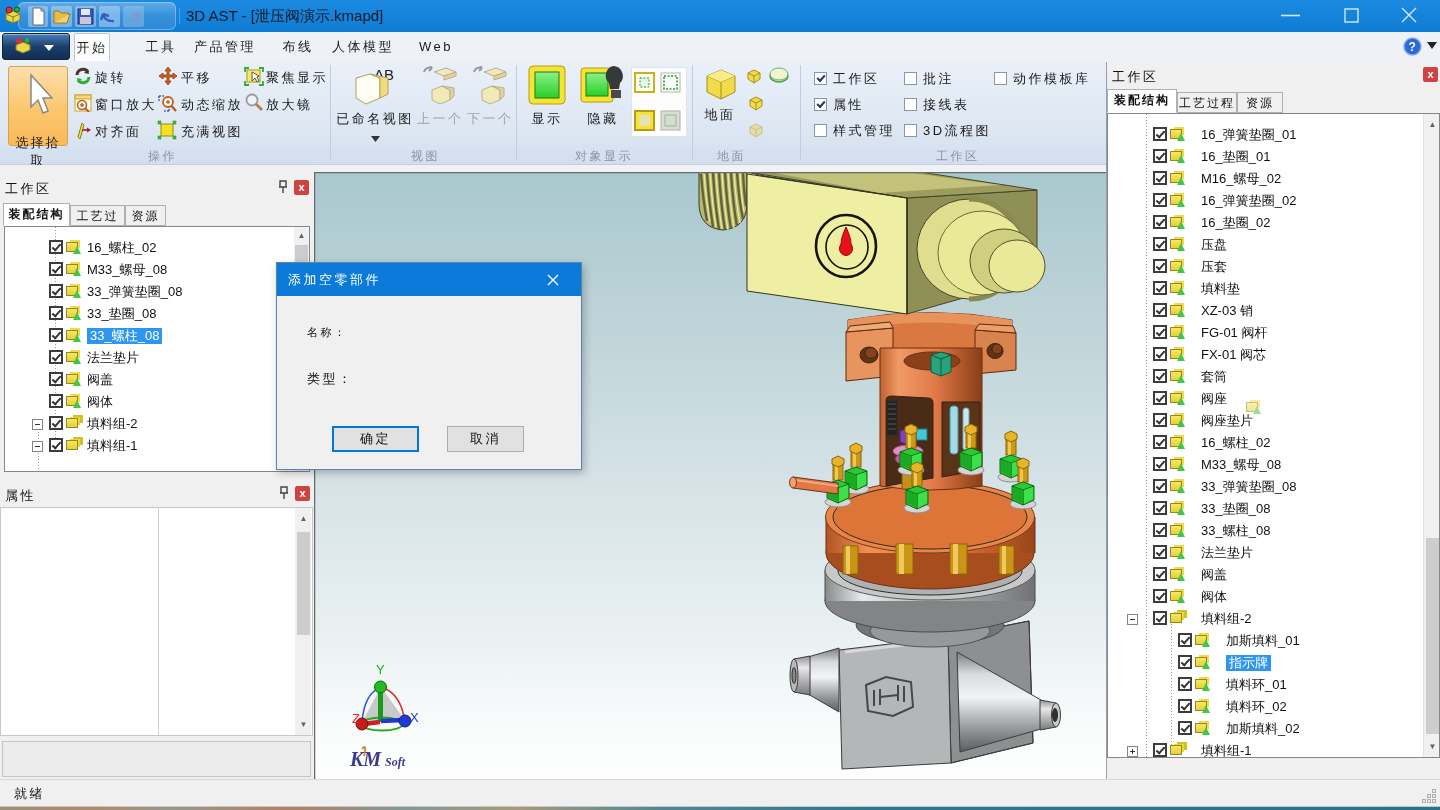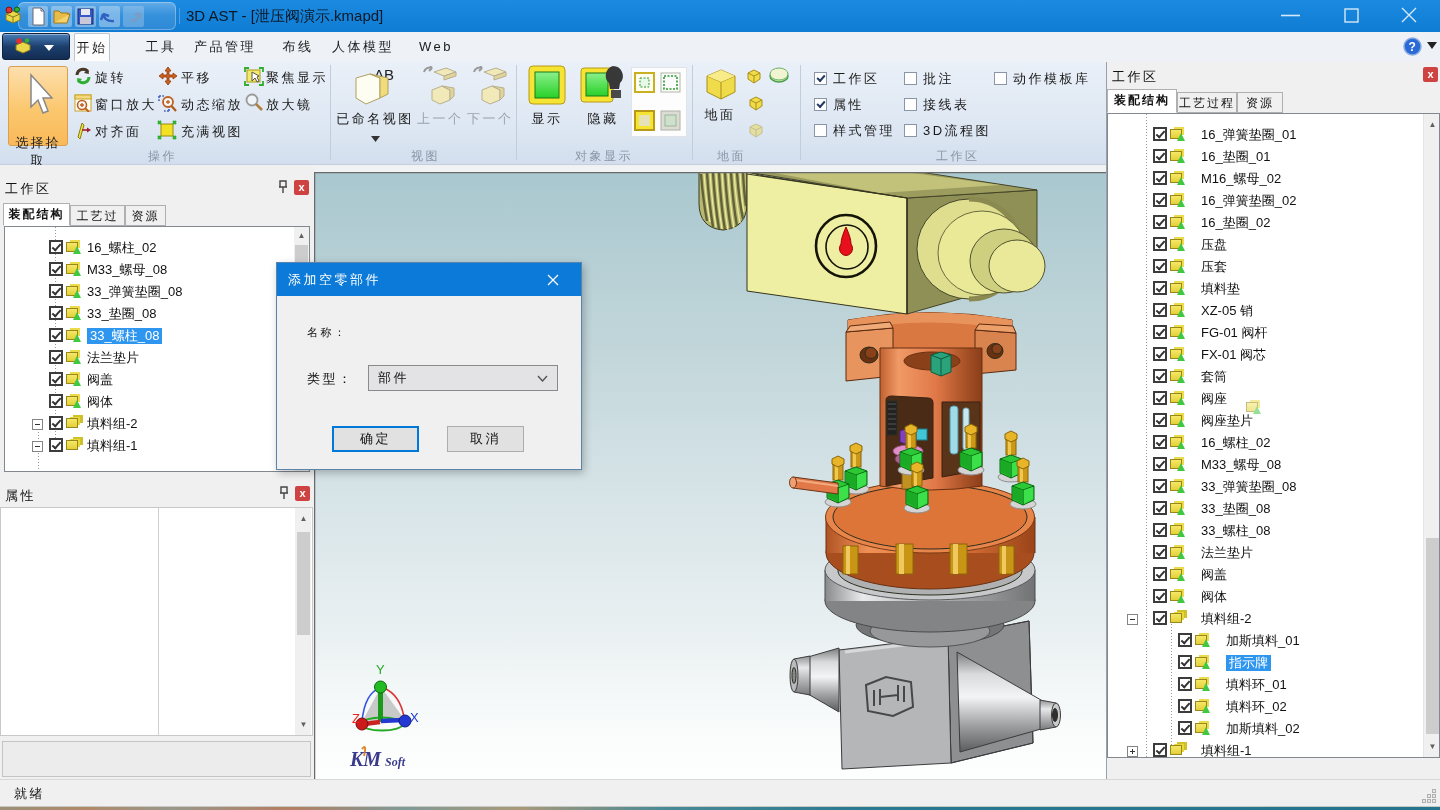--- a/index.html
+++ b/index.html
@@ -644,21 +644,21 @@
         <span class="lbl" style="left:48px">压套</span>
       </div>
 <div class="trow" style="left:45px;top:164px">
         <span class="cb" style="left:0"></span>
         <span class="icn"></span>
         <span class="lbl" style="left:48px">填料垫</span>
       </div>
 <div class="trow" style="left:45px;top:186px">
         <span class="cb" style="left:0"></span>
         <span class="icn"></span>
-        <span class="lbl" style="left:48px">XZ-05 销</span>
+        <span class="lbl" style="left:48px">XZ-03 销</span>
       </div>
 <div class="trow" style="left:45px;top:208px">
         <span class="cb" style="left:0"></span>
         <span class="icn"></span>
         <span class="lbl" style="left:48px">FG-01 阀杆</span>
       </div>
 <div class="trow" style="left:45px;top:230px">
         <span class="cb" style="left:0"></span>
         <span class="icn"></span>
         <span class="lbl" style="left:48px">FX-01 阀芯</span>
@@ -785,19 +785,15 @@
 </svg>
   </div>
 <div class="abs" style="left:0;top:806px;width:1440px;height:1px;background:#c8c8c4"></div>
 <div class="abs" style="left:0;top:807px;width:1440px;height:3px;background:linear-gradient(90deg,#9a9078 0%,#b08a68 6%,#98988a 12%,#b57f62 20%,#7f9a97 28%,#a89a78 36%,#4a8a96 46%,#287a90 60%,#22758c 100%)"></div>
 <div class="abs" id="dlg">
 <div class="abs" id="dlghead">添加空零部件<svg width="12" height="12" viewBox="0 0 12 12" style="position:absolute;right:22px;top:11px">
         <path d="M1 1 L11 11 M11 1 L1 11" stroke="#fff" stroke-width="1.3"></path>
       </svg></div>
 <div class="abs" style="left:30px;top:62px;font-size:11px;color:#111;letter-spacing:2.5px">名称：</div>
 <div class="abs" style="left:30px;top:107px;font-size:13px;color:#111;letter-spacing:2.5px">类型：</div>
-<div class="abs" style="left:91px;top:102px;width:190px;height:26px;background:#e3e3e5;border:1px solid #8a8a8a;font-size:13px;color:#111;line-height:24px;padding-left:9px;letter-spacing:2.5px">部件
-<svg width="11" height="7" viewBox="0 0 11 7" style="position:absolute;right:9px;top:9px">
-        <path d="M1 1 L5.5 6 L10 1" stroke="#555" stroke-width="1.4" fill="none"></path>
-      </svg></div>
 <div class="abs" style="left:55px;top:163px;width:87px;height:26px;background:#e1e1e1;border:2px solid #0078d7;font-size:13px;color:#111;text-align:center;line-height:22px;letter-spacing:2.5px">确定</div>
 <div class="abs" style="left:170px;top:163px;width:77px;height:26px;background:#e1e1e1;border:1px solid #adadad;font-size:13px;color:#111;text-align:center;line-height:24px;letter-spacing:2.5px">取消</div>
 </div>
 
 </body></html>

